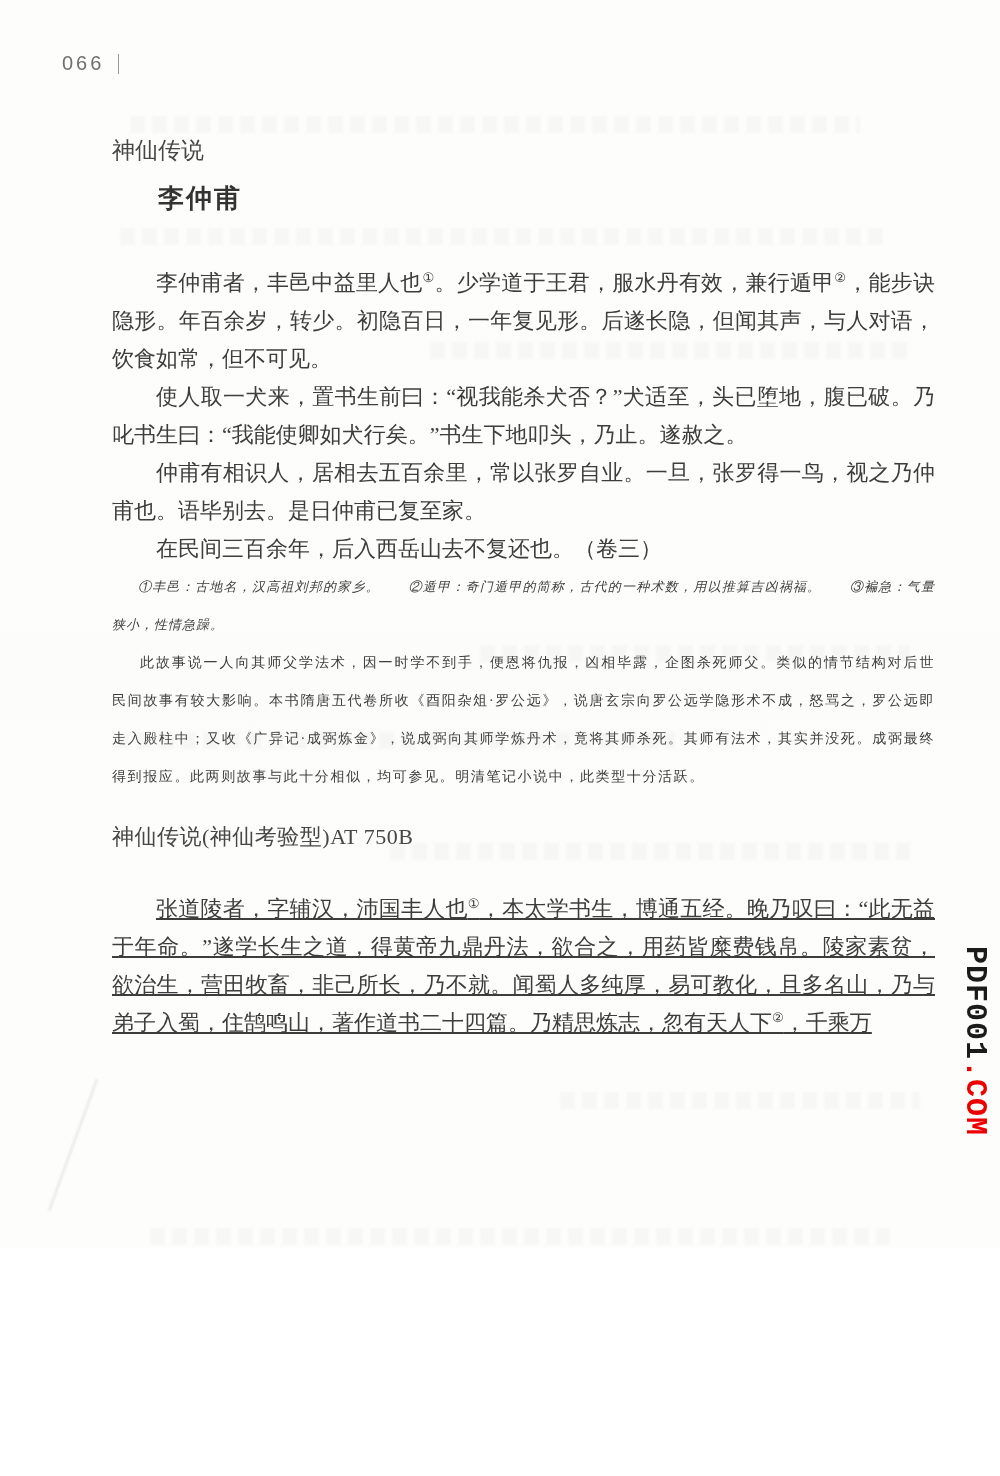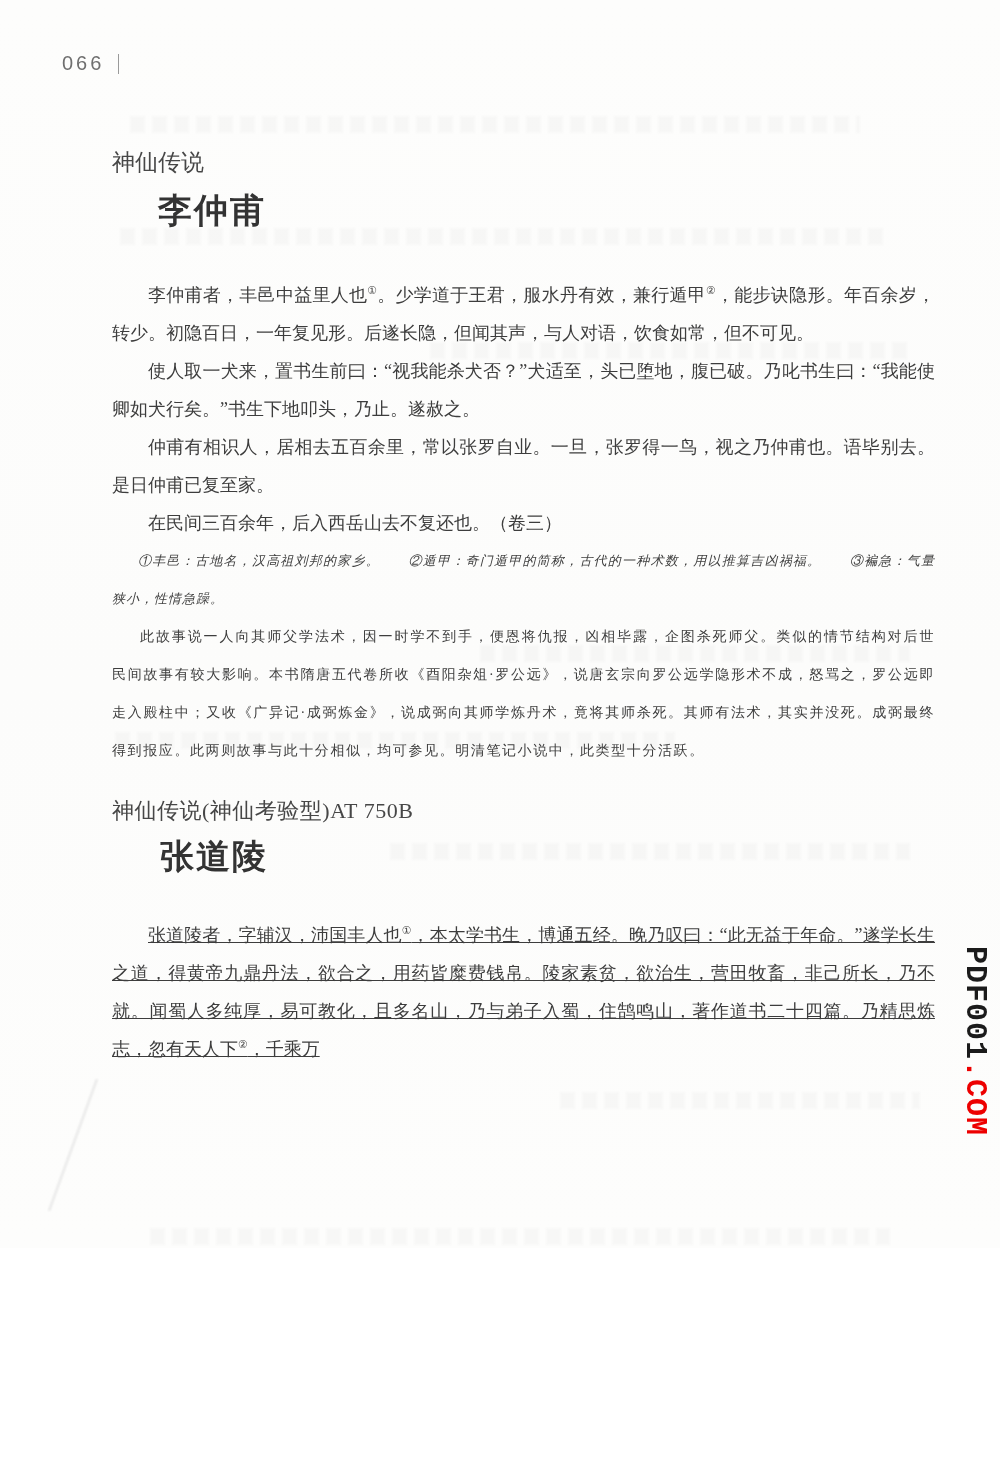--- a/index.html
+++ b/index.html
@@ -35,46 +35,46 @@
     height: 20px;
     background: #9a9a9a;
     margin-right: 16px;
   }
   .book-title { letter-spacing: 2px; color: #646464; }
 
   
   .content {
     position: absolute;
     left: 112px;
-    top: 12px;
+    top: 0;
     width: 823px;
   }
   .content p { margin: 0; }
 
   .section-label {
     margin-top: 136px;
     font-size: 23px;
     line-height: 30px;
     color: #474747;
   }
   .section-label.second { margin-top: 26px; font-size: 22px; letter-spacing: 0.5px; }
 
   .story-title {
     margin: 10px 0 0 46px;
     font-family: "Liberation Sans", "DejaVu Sans", sans-serif;
     font-weight: 700;
-    font-size: 34px;
+    font-size: 26px;
     line-height: 44px;
     color: #333333;
     letter-spacing: 2px;
   }
   .story-title.second { margin: 8px 0 0 48px; }
 
   .body-para {
-    font-size: 18px;
+    font-size: 22px;
     line-height: 38px;
     text-align: justify;
     text-indent: 2em;
     color: #3d3d3d;
   }
   .body-para.first { margin-top: 44px; }
   .body-para.last  { margin-top: 38px; text-decoration: underline; }
 
   .sup {
     font-size: 0.6em;
@@ -162,21 +162,20 @@
     <p class="body-para"><span>使人取一犬来，置书生前曰：“视我能杀犬否？”犬适至，头已堕地，腹已破。乃叱书生曰：“我能使卿如犬行矣。”书生下地叩头，乃止。遂赦之。</span></p>
     <p class="body-para"><span>仲甫有相识人，居相去五百余里，常以张罗自业。一旦，张罗得一鸟，视之乃仲甫也。语毕别去。是日仲甫已复至家。</span></p>
     <p class="body-para"><span>在民间三百余年，后入西岳山去不复还也。（卷三）</span></p>
 
     <p class="footnotes">①丰邑：古地名，汉高祖刘邦的家乡。　　②遁甲：奇门遁甲的简称，古代的一种术数，用以推算吉凶祸福。　　③褊急：气量狭小，性情急躁。</p>
 
     <p class="commentary">此故事说一人向其师父学法术，因一时学不到手，便恩将仇报，凶相毕露，企图杀死师父。类似的情节结构对后世民间故事有较大影响。本书隋唐五代卷所收《酉阳杂俎·罗公远》，说唐玄宗向罗公远学隐形术不成，怒骂之，罗公远即走入殿柱中；又收《广异记·成弼炼金》，说成弼向其师学炼丹术，竟将其师杀死。其师有法术，其实并没死。成弼最终得到报应。此两则故事与此十分相似，均可参见。明清笔记小说中，此类型十分活跃。</p>
 
     <div class="section-label second">神仙传说(神仙考验型)AT 750B</div>
 
-    <h1 class="story-title second">张道陵</h1>
 
     <p class="body-para last"><span>张道陵者，字辅汉，沛国丰人也</span><span class="sup">①</span><span>，本太学书生，博通五经。晚乃叹曰：“此无益于年命。”遂学长生之道，得黄帝九鼎丹法，欲合之，用药皆糜费钱帛。陵家素贫，欲治生，营田牧畜，非己所长，乃不就。闻蜀人多纯厚，易可教化，且多名山，乃与弟子入蜀，住鹄鸣山，著作道书二十四篇。乃精思炼志，忽有天人下</span><span class="sup">②</span><span>，千乘万</span></p>
   </div>
 
   <div class="watermark">
     <span class="wm-black" style="color: rgb(27, 27, 27);">PDF001</span><span class="wm-red" style="color: rgb(237, 0, 0);">.COM</span>
   </div>
 
   <div class="bleed" style="left:130px; top:116px; width:730px;"></div>
   <div class="bleed" style="left:120px; top:228px; width:770px;"></div>

